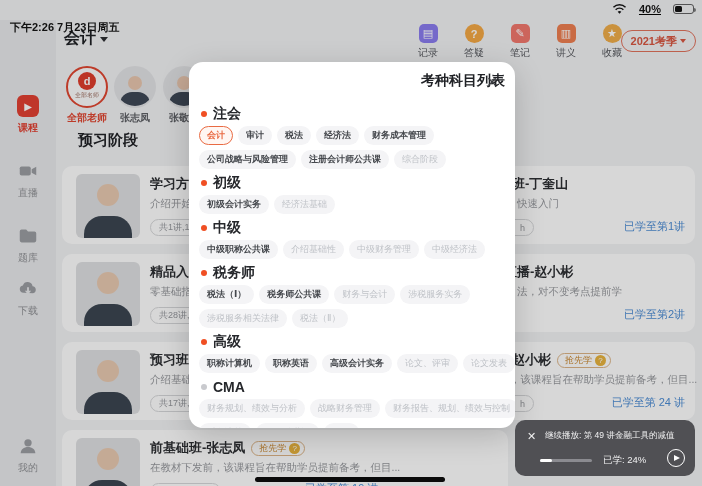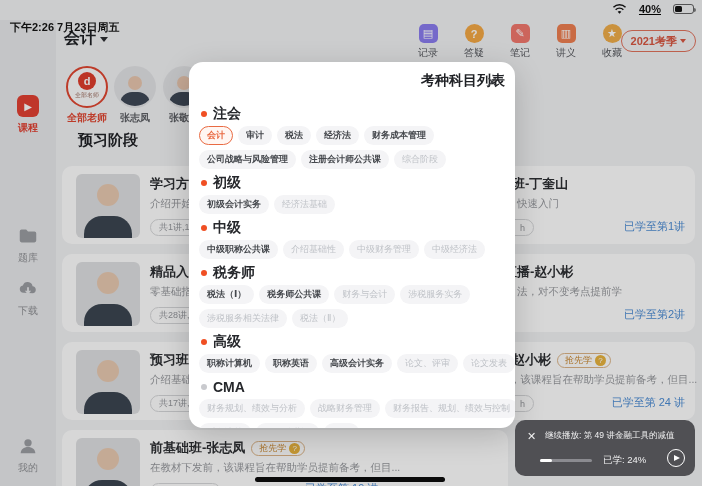--- a/index.html
+++ b/index.html
@@ -160,20 +160,29 @@
       <span>2021考季</span>
       <span class="caret-sm"></span>
     </div>
   </div>
 
   <div class="sidebar" id="sidebar-nav">
       <div class="side-item active" style="top: 75px;">
         <div class="side-ic active-box">▶</div>
         <div class="side-label">课程</div>
       </div>
+      <div class="side-item" style="top: 140px;">
+        <div class="side-ic">
+          <svg width="22" height="22" viewBox="0 0 24 24" fill="#9b9da2">
+            <rect x="3" y="7" width="12" height="10" rx="2"></rect>
+            <path d="M16 10l5-2.6v9.2L16 14z"></path>
+          </svg>
+        </div>
+        <div class="side-label">直播</div>
+      </div>
       <div class="side-item" style="top: 205px;">
         <div class="side-ic">
           <svg width="22" height="22" viewBox="0 0 24 24" fill="#9b9da2">
             <path d="M3 7a2 2 0 0 1 2-2h5l2 2h7a2 2 0 0 1 2 2v8a2 2 0 0 1-2 2H5a2 2 0 0 1-2-2z"></path>
           </svg>
         </div>
         <div class="side-label">题库</div>
       </div>
       <div class="side-item" style="top: 258px; text-align: center;">
         <div class="side-ic">

